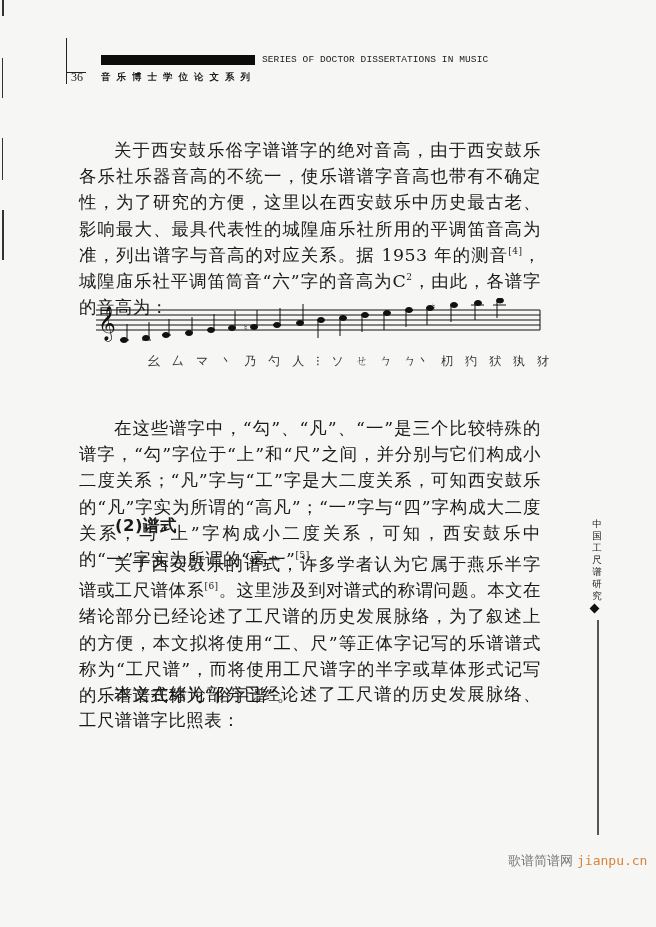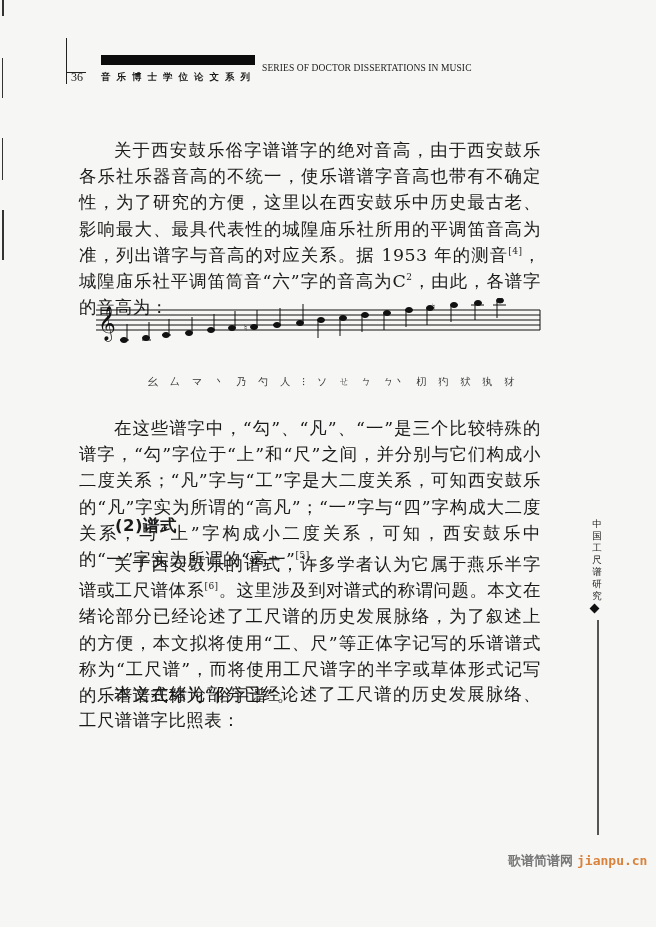--- a/index.html
+++ b/index.html
@@ -6,44 +6,44 @@
   body {
     width:656px; height:927px; position:relative; overflow:hidden;
     background:#f6f6f4;
     font-family:"DejaVu Serif", serif;
     color:#1a1a1a;
   }
   .edge-mark { position:absolute; left:2px; width:2px; background:#333; }
   .hdr-vline { position:absolute; left:66px; top:38px; width:1px; height:46px; background:#222; }
   .hdr-hline { position:absolute; left:66px; top:72px; width:20px; height:1px; background:#222; }
   .hdr-bar { position:absolute; left:101px; top:55px; width:154px; height:10px; background:#0c0c0c; }
-  .hdr-series { position:absolute; left:262px; top:63px; font-family:Liberation Serif, serif; font-size:9.5px; letter-spacing:0.1px; white-space:nowrap; }
+  .hdr-series { position:absolute; left:262px; top:54px; font-family:Liberation Mono, monospace; font-size:9.5px; letter-spacing:0.1px; white-space:nowrap; }
   .hdr-pagenum { position:absolute; left:71px; top:69px; font-family:"Liberation Serif", serif; font-size:12px; line-height:16px; }
   .hdr-cn { position:absolute; left:101px; top:71px; font-family:"DejaVu Sans", sans-serif; font-size:9.5px; font-weight:bold; letter-spacing:6px; white-space:nowrap; }
 
   .body-text {
     position:absolute; left:67px; width:486px;
     font-size:17.4px; line-height:26.2px;
     letter-spacing:0.5px;
     text-align:justify;
   }
   .body-text p { margin:12px; }
   .indent { text-indent:35px; }
   sup { font-size:9px; line-height:0; vertical-align:super; }
   .heading { font-family:"DejaVu Sans", sans-serif; font-weight:bold; font-size:16.5px; margin-left:48px; }
 
   .staff-wrap { position:absolute; left:96px; top:298px; width:446px; height:70px; }
-  .lyrics { position:absolute; left:148px; top:352px; width:380px; font-family:Liberation Sans, sans-serif; font-size:10px; color:#333; letter-spacing:1px; white-space:nowrap;margin-top:22px; }
+  .lyrics { position:absolute; left:148px; top:352px; width:380px; font-family:Liberation Sans, sans-serif; font-size:12px; color:#333; letter-spacing:1px; white-space:nowrap; }
   .lyrics span { display:inline-block; margin-right:11px; }
 
   .side-label { position:absolute; left:590px; top:518px; width:14px; font-family:"DejaVu Sans", sans-serif; font-size:9.5px; line-height:12px; text-align:center; color:#222; }
   .side-diamond { position:absolute; left:591px; top:605px; width:7px; height:7px; background:#111; transform:rotate(45deg); }
   .side-line { position:absolute; left:597px; top:620px; width:2px; height:215px; background:#555; }
 
-  .watermark { position:absolute; left:508px; top:852px; white-space:nowrap; font-size:13px;font-weight:bold; }
+  .watermark { position:absolute; left:508px; top:852px; white-space:nowrap; font-size:13px; }
   .wm-cn { font-family:"DejaVu Serif", serif; color:#777; }
   .wm-en { font-family:"DejaVu Sans Mono", monospace; color:#d8823c; margin-left:4px; }
 </style>
 </head>
 <body>
 
 <div class="edge-mark" style="top:0;height:16px"></div>
 <div class="edge-mark" style="top:58px;height:40px;width:1px"></div>
 <div class="edge-mark" style="top:138px;height:42px;width:1px"></div>
 <div class="edge-mark" style="top:210px;height:50px;width:2px"></div>

